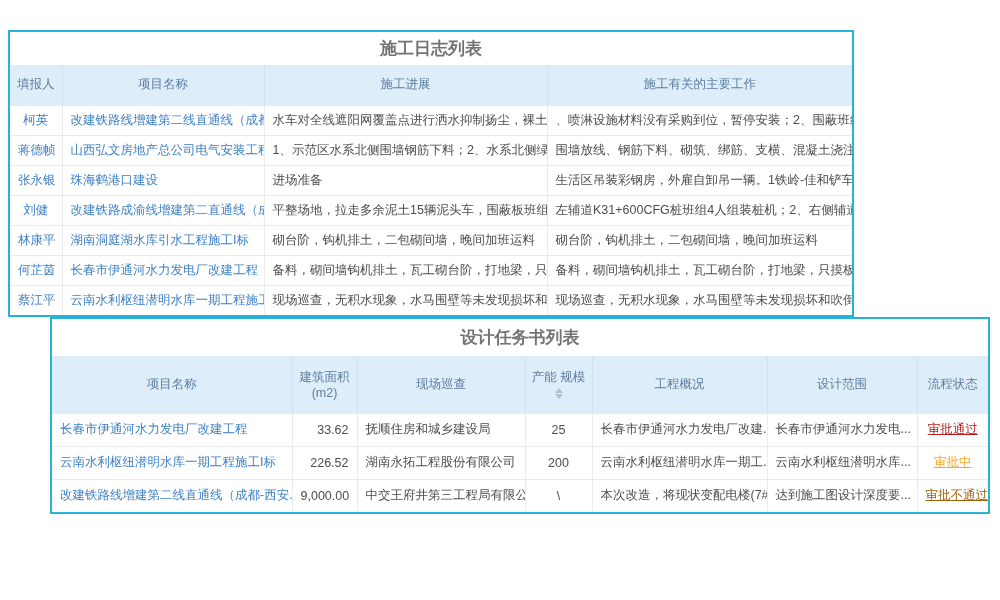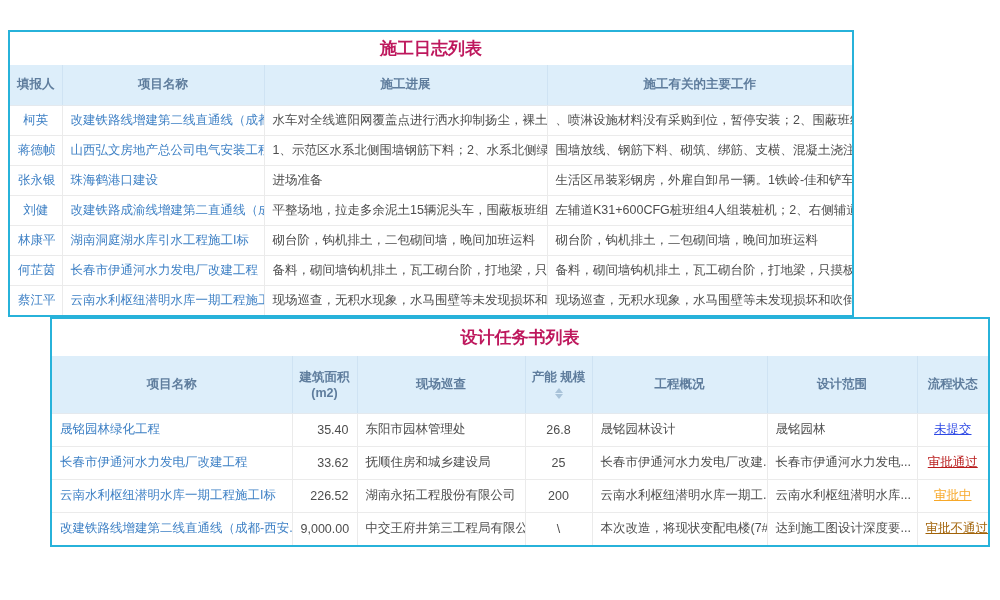--- a/index.html
+++ b/index.html
@@ -1,24 +1,24 @@
 <!DOCTYPE html>
 <html><head>
 <meta charset="utf-8">
 <style>
   * { margin: 0; padding: 0; box-sizing: border-box; }
   html, body { width: 1000px; height: 600px; background: #ffffff; font-family: "Liberation Sans", "DejaVu Sans", sans-serif; }
   .tbl-wrap { position: absolute; border: 2px solid #27b2da; background: #fff; }
   #log-wrap { left: 8px; top: 30px; width: 846px; }
   #design-wrap { left: 50px; top: 317px; width: 940px; }
-  .tbl-title { text-align: center; font-weight: bold; color: #be185d; font-size: 17px; background: #fff; }
+  .tbl-title { text-align: center; font-weight: bold; color: #737373; font-size: 17px; background: #fff; }
   #log-wrap .tbl-title { height: 33px; line-height: 33px; }
   #design-wrap .tbl-title { height: 37px; line-height: 37px; }
   table { border-collapse: collapse; table-layout: fixed; width: 100%; }
-  th { background: #ddeefa; color: #5f7d9d; font-weight: bold; font-size: 12.5px; text-align: center;
+  th { background: #ddeefa; color: #5f7d9d; font-weight: normal; font-size: 12.5px; text-align: center;
        border-left: 1px solid #cfe3f3; border-bottom: 1px solid #e4e9ee; padding: 4px 6px; }
   th:first-child { border-left: none; }
   #log-wrap th { height: 40px; }
   #design-wrap th { height: 57px; }
   td { font-size: 12.5px; color: #4d4d4d; border-left: 1px solid #ebebeb; border-bottom: 1px solid #ebebeb;
        padding: 0 8px; white-space: nowrap; overflow: hidden; }
   td:first-child { border-left: none; }
   tr:last-child td { border-bottom: none; }
   #log-wrap td { height: 30px; }
   #design-wrap td { height: 33px; }
@@ -121,29 +121,20 @@
               <i class="dn"></i>
             </span>
         </th>
         <th>工程概况</th>
         <th>设计范围</th>
         <th>流程状态</th>
       </tr>
     </thead>
     <tbody id="design-body">
         <tr>
-          <td><span class="link">晟铭园林绿化工程</span></td>
-          <td class="r">35.40</td>
-          <td>东阳市园林管理处</td>
-          <td class="c">26.8</td>
-          <td>晟铭园林设计</td>
-          <td>晟铭园林</td>
-          <td class="c"><span class="status" style="color: rgb(47, 74, 229);">未提交</span></td>
-        </tr>
-        <tr>
           <td><span class="link">长春市伊通河水力发电厂改建工程</span></td>
           <td class="r">33.62</td>
           <td>抚顺住房和城乡建设局</td>
           <td class="c">25</td>
           <td>长春市伊通河水力发电厂改建...</td>
           <td>长春市伊通河水力发电...</td>
           <td class="c"><span class="status" style="color: #b91c1c;">审批通过</span></td>
         </tr>
         <tr>
           <td><span class="link">云南水利枢纽潜明水库一期工程施工I标</span></td>

